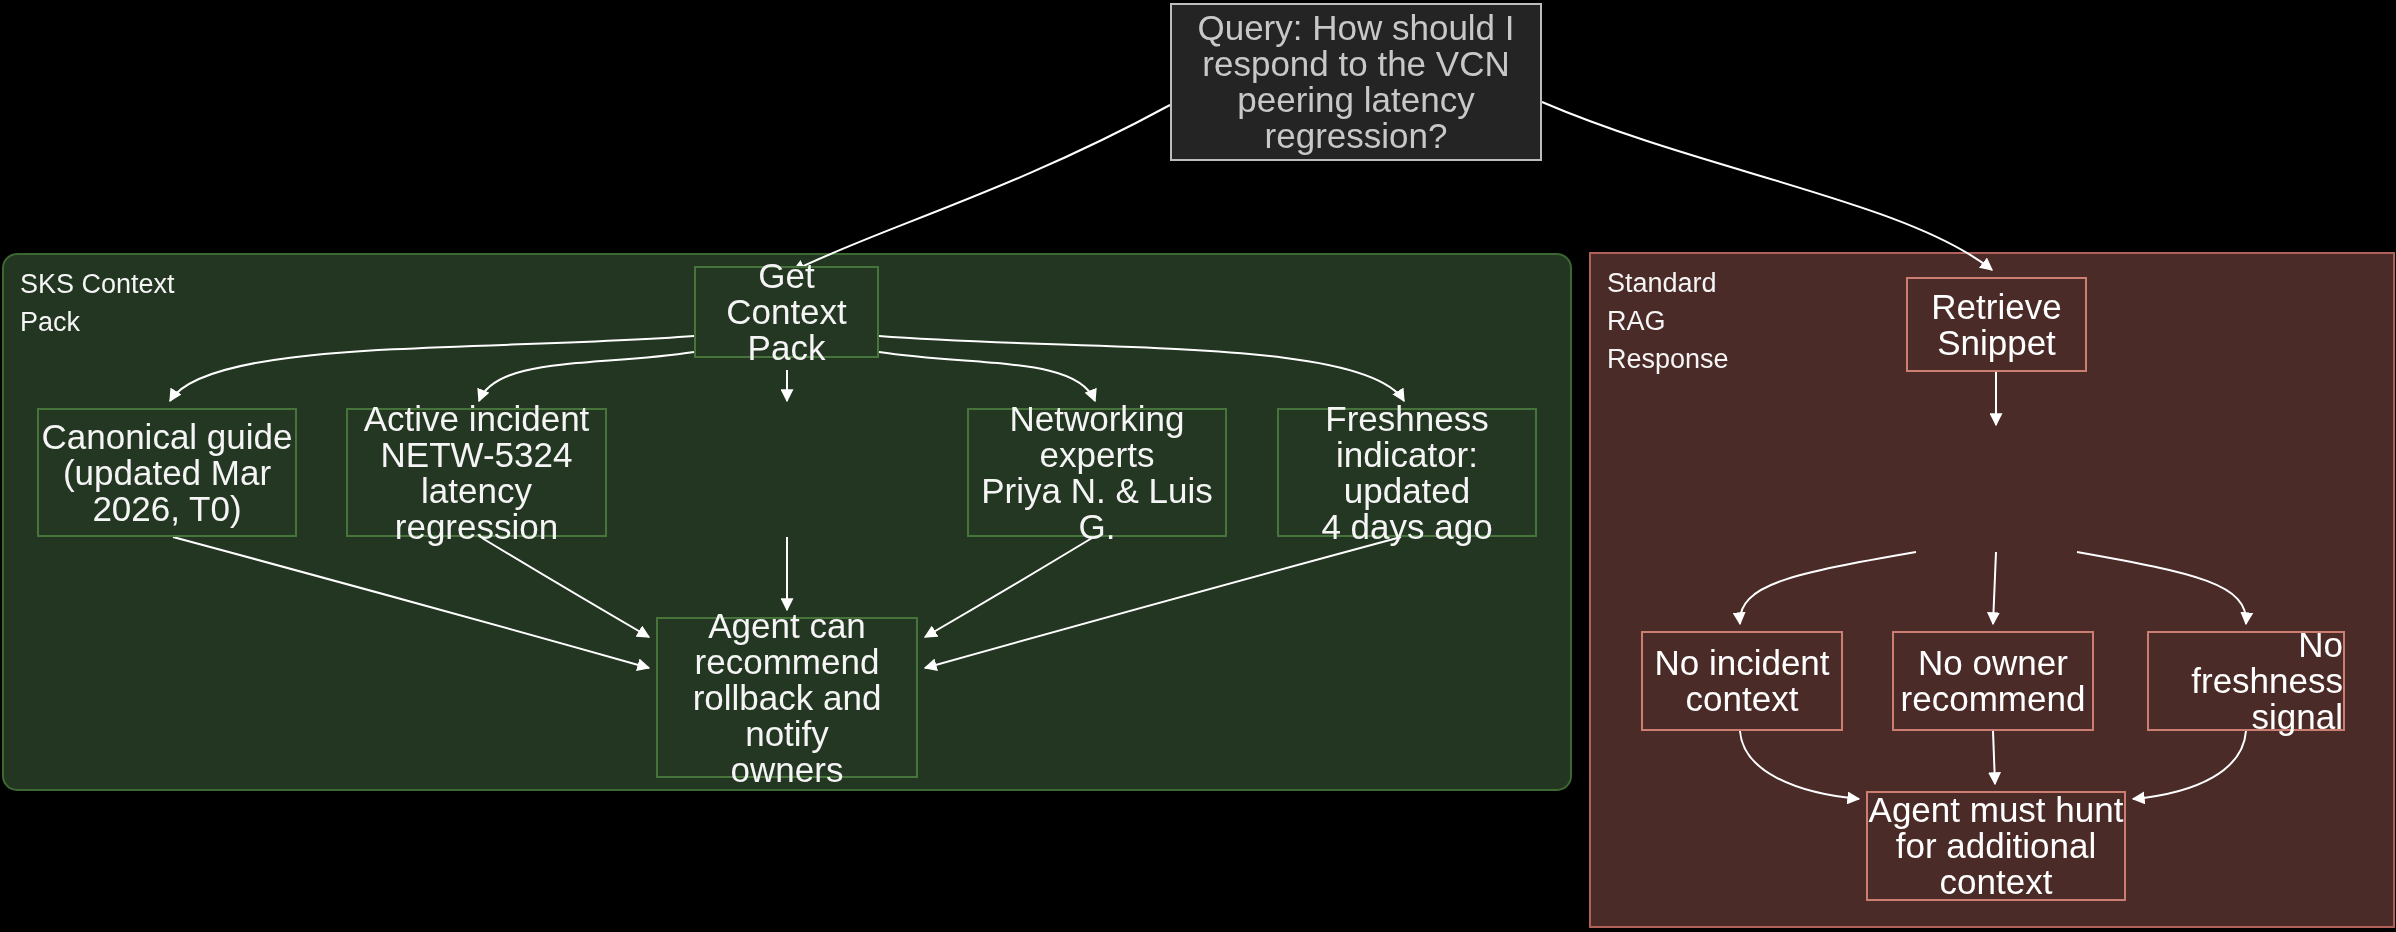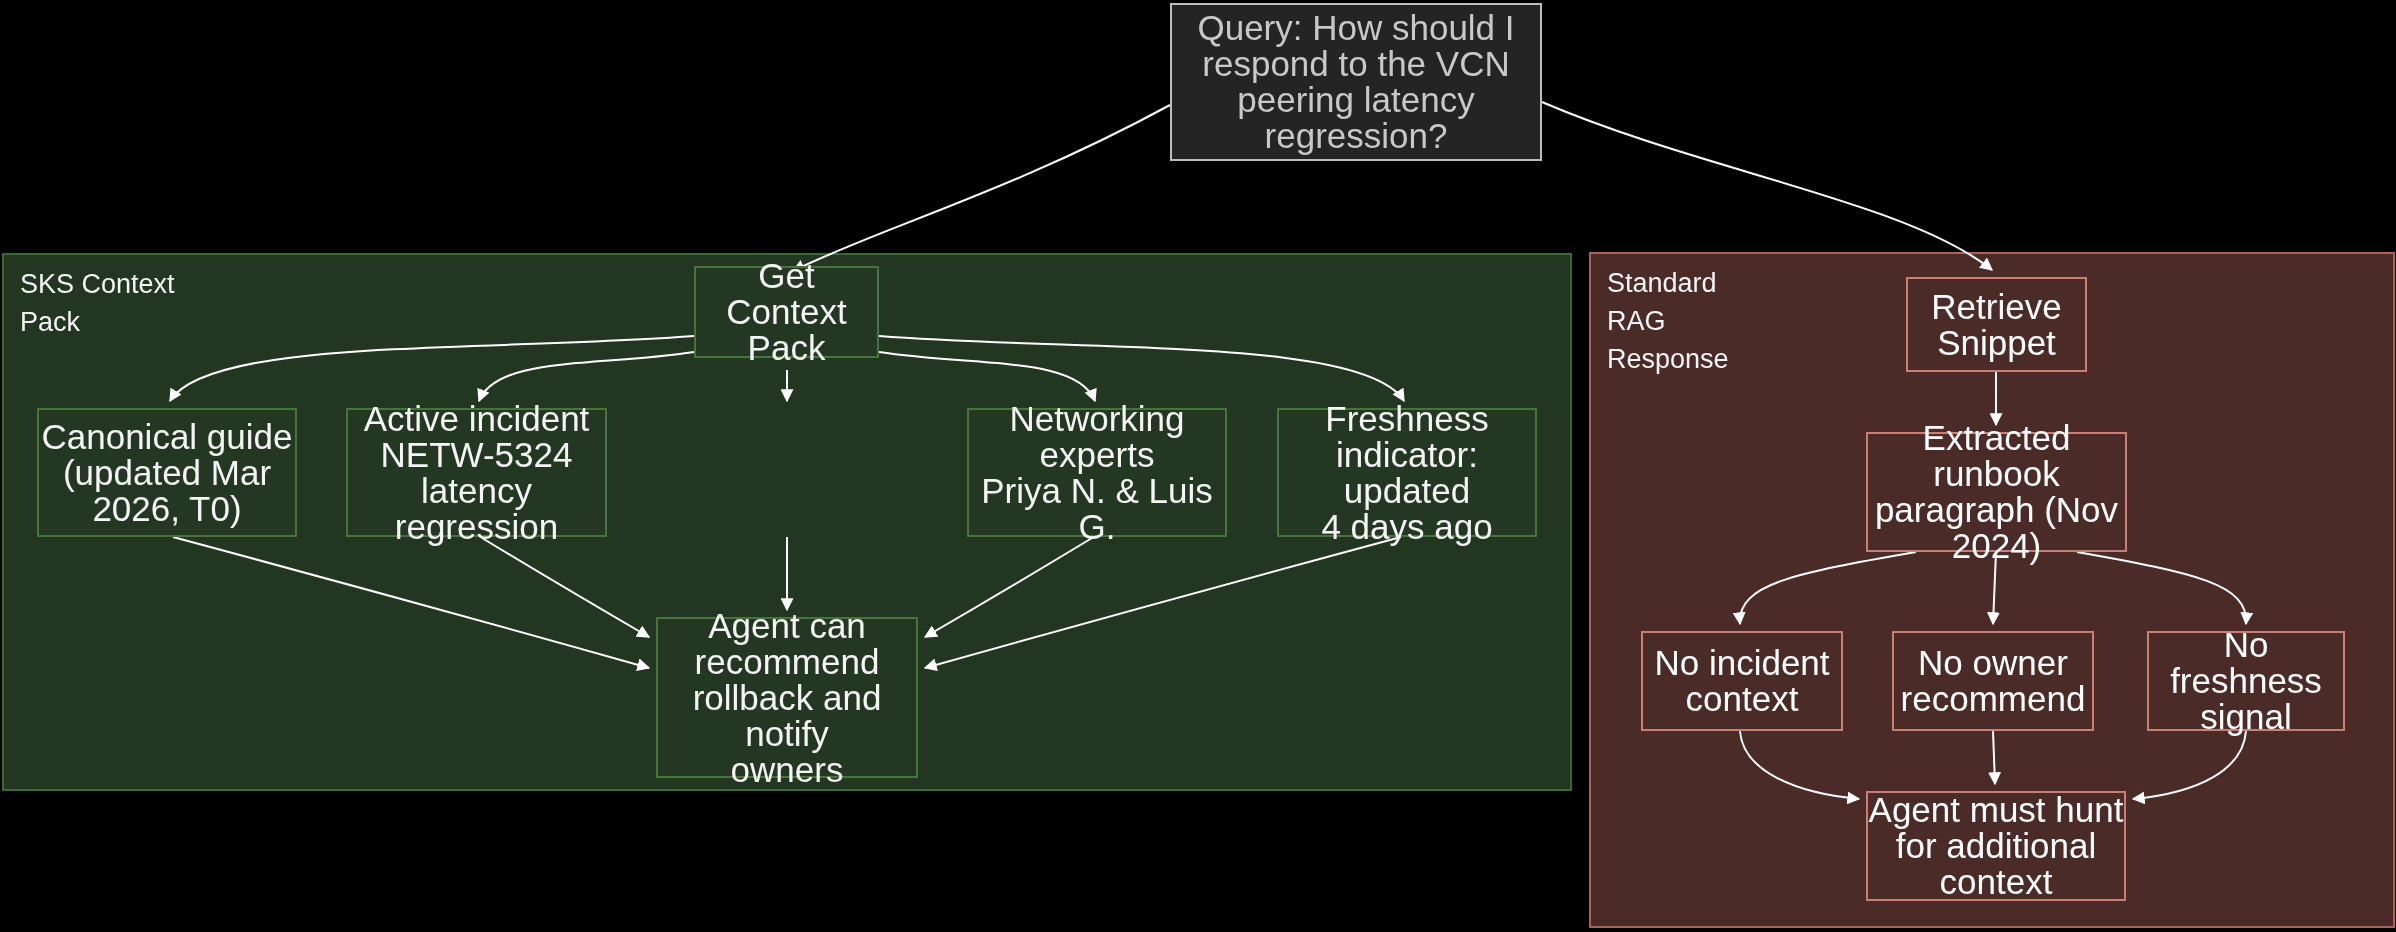--- a/index.html
+++ b/index.html
@@ -2,21 +2,21 @@
 <html style="--green-bg: #233621; --green-border: #3c6831; --green-node-bg: #243723; --green-node-border: #46743a; --green-text: #f5f5f5; --red-bg: #4a2b28; --red-border: #b06058; --red-node-bg: #4b2b27; --red-node-border: #cc7e73; --red-text: #ffffff; --query-bg: #242424; --query-border: #bdbdbd; --query-text: #c8c8c8; --edge: #ffffff;"><head>
 <meta charset="utf-8">
 <style>
   html,body{margin:0;padding:0;background:#000;}
   .canvas{
     position:relative;width:2396px;height:932px;background:#000;
     font-family:"Liberation Sans", sans-serif;overflow:hidden;
   }
   .panel{position:absolute;box-sizing:border-box;border:2px solid;z-index:1;}
   .panel-sks{left:2px;top:253px;width:1570px;height:538px;
-    background:var(--green-bg,#233621);border-color:var(--green-border,#3c6831);}
+    background:var(--green-bg,#233621);border-color:var(--green-border,#3c6831);border-radius:15px;}
   .panel-rag{left:1589px;top:252px;width:806px;height:676px;
     background:var(--red-bg,#4a2b28);border-color:var(--red-border,#b06058);}
   .panel-title{position:absolute;left:16px;top:10px;color:#f5f5f5;
     font-size:27px;line-height:38px;white-space:pre-line;z-index:3;}
   .node{position:absolute;box-sizing:border-box;display:flex;align-items:center;justify-content:center;
     text-align:center;white-space:pre-line;font-size:35px;line-height:36px;z-index:3;border:2px solid;}
   .node-green{background:var(--green-node-bg,#243723);border-color:var(--green-node-border,#46743a);
     color:var(--green-text,#f5f5f5);}
   .node-red{background:var(--red-node-bg,#4b2b27);border-color:var(--red-node-border,#cc7e73);
     color:var(--red-text,#ffffff);}
@@ -29,21 +29,21 @@
   #n-active{left:346px;top:408px;width:261px;height:129px;}
   #n-terraform{left:657px;top:408px;width:260px;height:129px;}
   #n-networking{left:967px;top:408px;width:260px;height:129px;}
   #n-freshness{left:1277px;top:408px;width:260px;height:129px;}
   #n-agentcan{left:656px;top:617px;width:262px;height:161px;}
   
   #n-retrieve{left:1906px;top:277px;width:181px;height:95px;}
   #n-extracted{left:1866px;top:432px;width:261px;height:120px;}
   #n-noincident{left:1641px;top:631px;width:202px;height:100px;}
   #n-noowner{left:1892px;top:631px;width:202px;height:100px;}
-  #n-nofreshness{left:2147px;top:631px;width:198px;height:100px;}
+  #n-nofreshness{left:2147px;top:631px;width:198px;height:100px;text-align:right;}
   #n-agenthunt{left:1866px;top:791px;width:260px;height:110px;}
   svg.edges{position:absolute;left:0;top:0;z-index:2;pointer-events:none;}
   svg.edges path{fill:none;stroke:var(--edge,#fff);stroke-width:2;}
 </style>
 </head>
 <body>
 
 <div class="canvas">
 
   <div class="panel panel-sks">
@@ -104,23 +104,20 @@
   <div class="node node-green" id="n-freshness">Freshness
 indicator: updated
 4 days ago</div>
   <div class="node node-green" id="n-agentcan">Agent can
 recommend
 rollback and notify
 owners</div>
 
   <div class="node node-red" id="n-retrieve">Retrieve
 Snippet</div>
-  <div class="node node-red" id="n-extracted">Extracted runbook
-paragraph (Nov
-2024)</div>
   <div class="node node-red" id="n-noincident">No incident
 context</div>
   <div class="node node-red" id="n-noowner">No owner
 recommend</div>
   <div class="node node-red" id="n-nofreshness">No freshness
 signal</div>
   <div class="node node-red" id="n-agenthunt">Agent must hunt
 for additional
 context</div>
 

